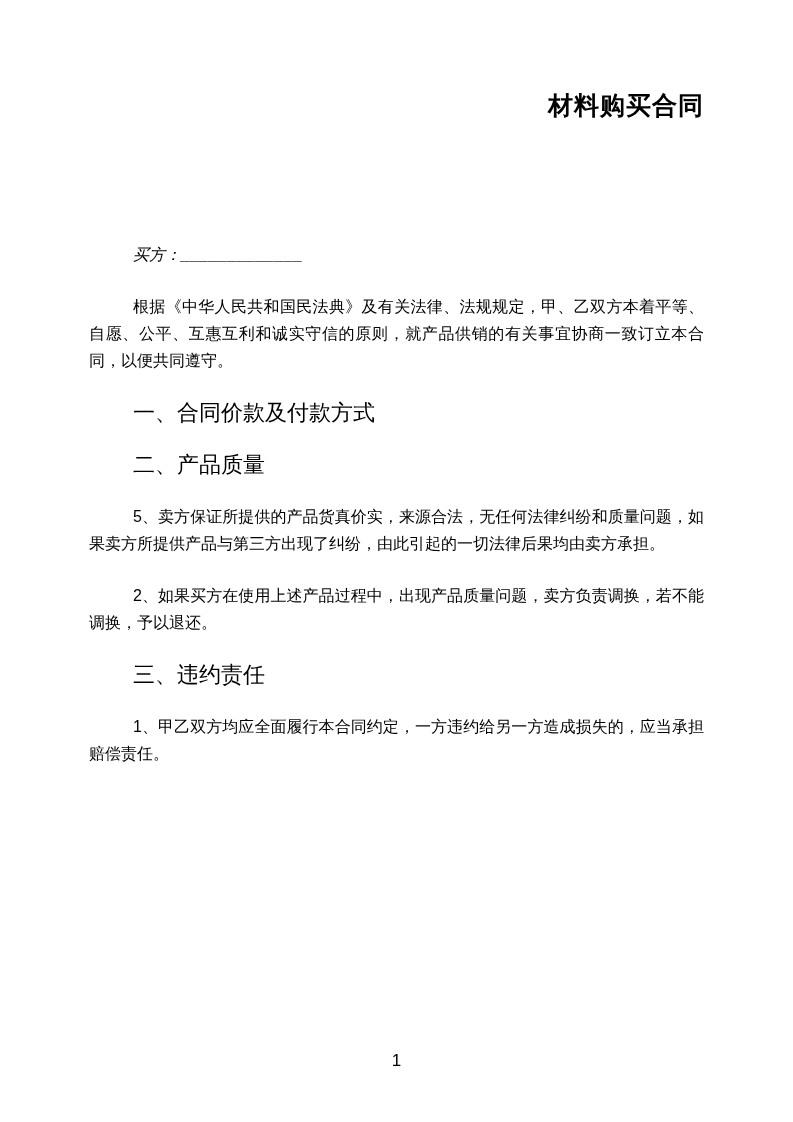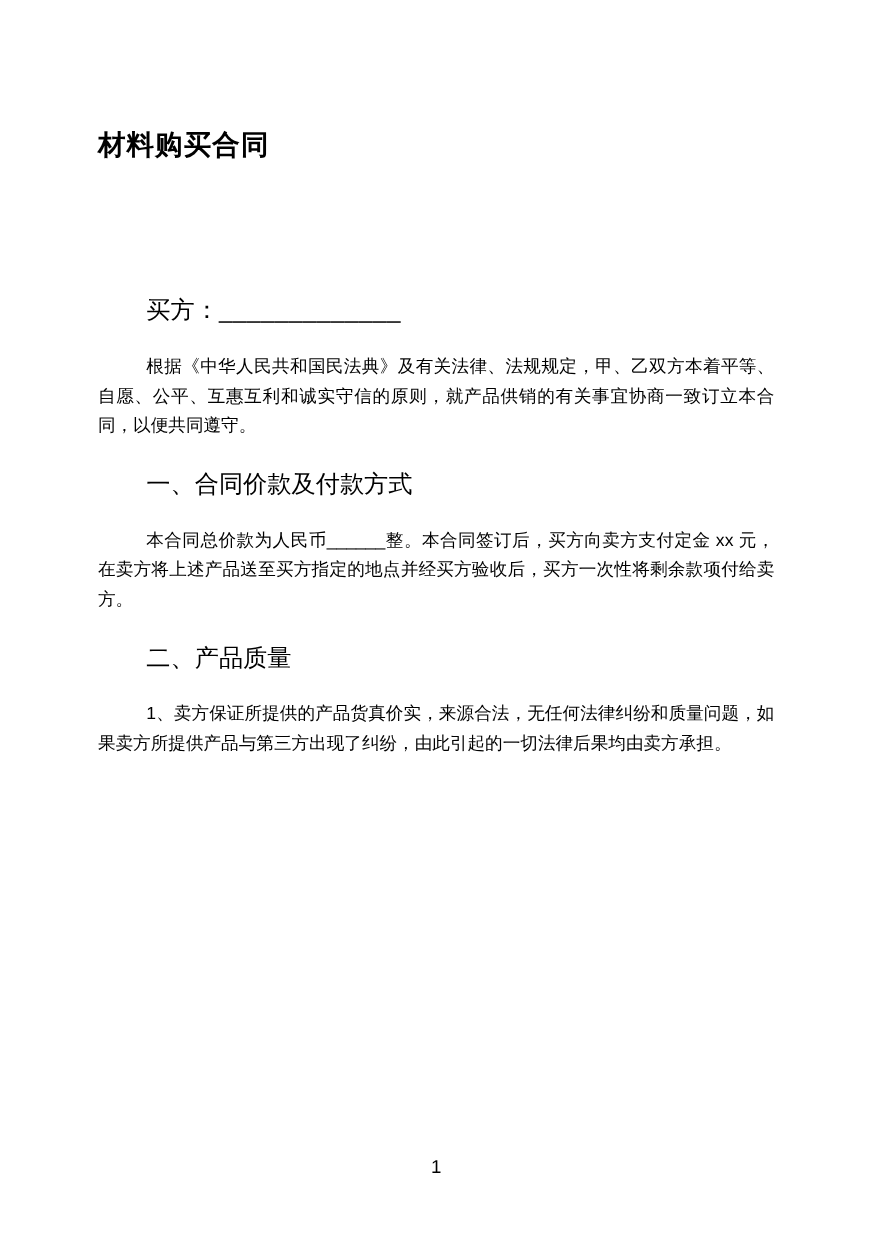--- a/index.html
+++ b/index.html
@@ -13,34 +13,35 @@
     overflow: hidden;
   }
   .page {
     width: 793px;
     height: 1122px;
     background: #ffffff;
     padding: 0 89px;
     position: relative;
   }
   .title {
-    padding-top: 116px;
+    padding-top: 89px;
     margin-bottom: 120px;
     font-size: 25px;
     line-height: 32px;
     font-weight: bold;
-    text-align: left;
+    text-align: right;
     letter-spacing: 1px;
   }
   .party {
-    font-size: 22px;
+    font-size: 16px;
     line-height: 27px;
     margin-bottom: 25px;
     text-indent: 44px;
     white-space: nowrap;
+    font-style: italic;
   }
   .party .blank {
     letter-spacing: 0.5px;
   }
   .heading {
     font-size: 22px;
     font-weight: normal;
     line-height: 27px;
     margin-bottom: 25px;
     text-indent: 44px;
@@ -70,24 +71,26 @@
 
   <h1 class="title">材料购买合同</h1>
 
   <p class="party"><span>买方：</span><span class="blank">_____________</span></p>
 
 
   <p class="para">根据《中华人民共和国民法典》及有关法律、法规规定，甲、乙双方本着平等、自愿、公平、互惠互利和诚实守信的原则，就产品供销的有关事宜协商一致订立本合同，以便共同遵守。</p>
 
   <h2 class="heading">一、合同价款及付款方式</h2>
 
-  <p class="para">本合同总价款为人民币______整。本合同签订后，买方向卖方支付定金 xx 元，在卖方将上述产品送至买方指定的地点并经买方验收后，买方一次性将剩余款项付给卖方。</p>
 
   <h2 class="heading">二、产品质量</h2>
 
-  <p class="para">1、卖方保证所提供的产品货真价实，来源合法，无任何法律纠纷和质量问题，如果卖方所提供产品与第三方出现了纠纷，由此引起的一切法律后果均由卖方承担。</p>
+  <p class="para">5、卖方保证所提供的产品货真价实，来源合法，无任何法律纠纷和质量问题，如果卖方所提供产品与第三方出现了纠纷，由此引起的一切法律后果均由卖方承担。</p>
 
+  <p class="para">2、如果买方在使用上述产品过程中，出现产品质量问题，卖方负责调换，若不能调换，予以退还。</p>
 
+  <h2 class="heading">三、违约责任</h2>
 
+  <p class="para">1、甲乙双方均应全面履行本合同约定，一方违约给另一方造成损失的，应当承担赔偿责任。</p>
 
   <div class="page-number">1</div>
 
 </div>
 
 </body></html>

